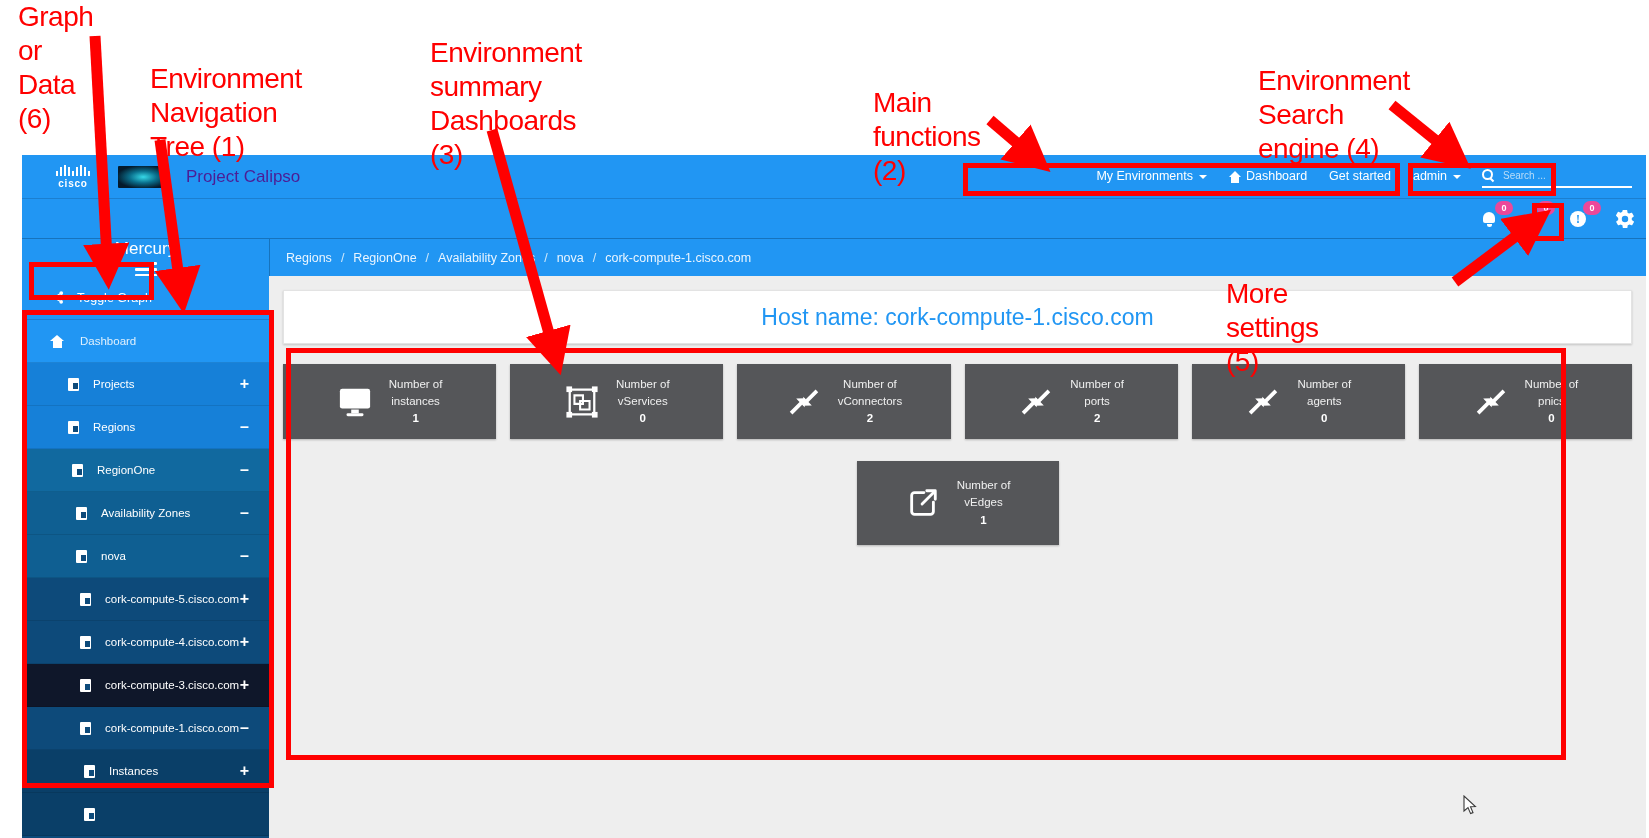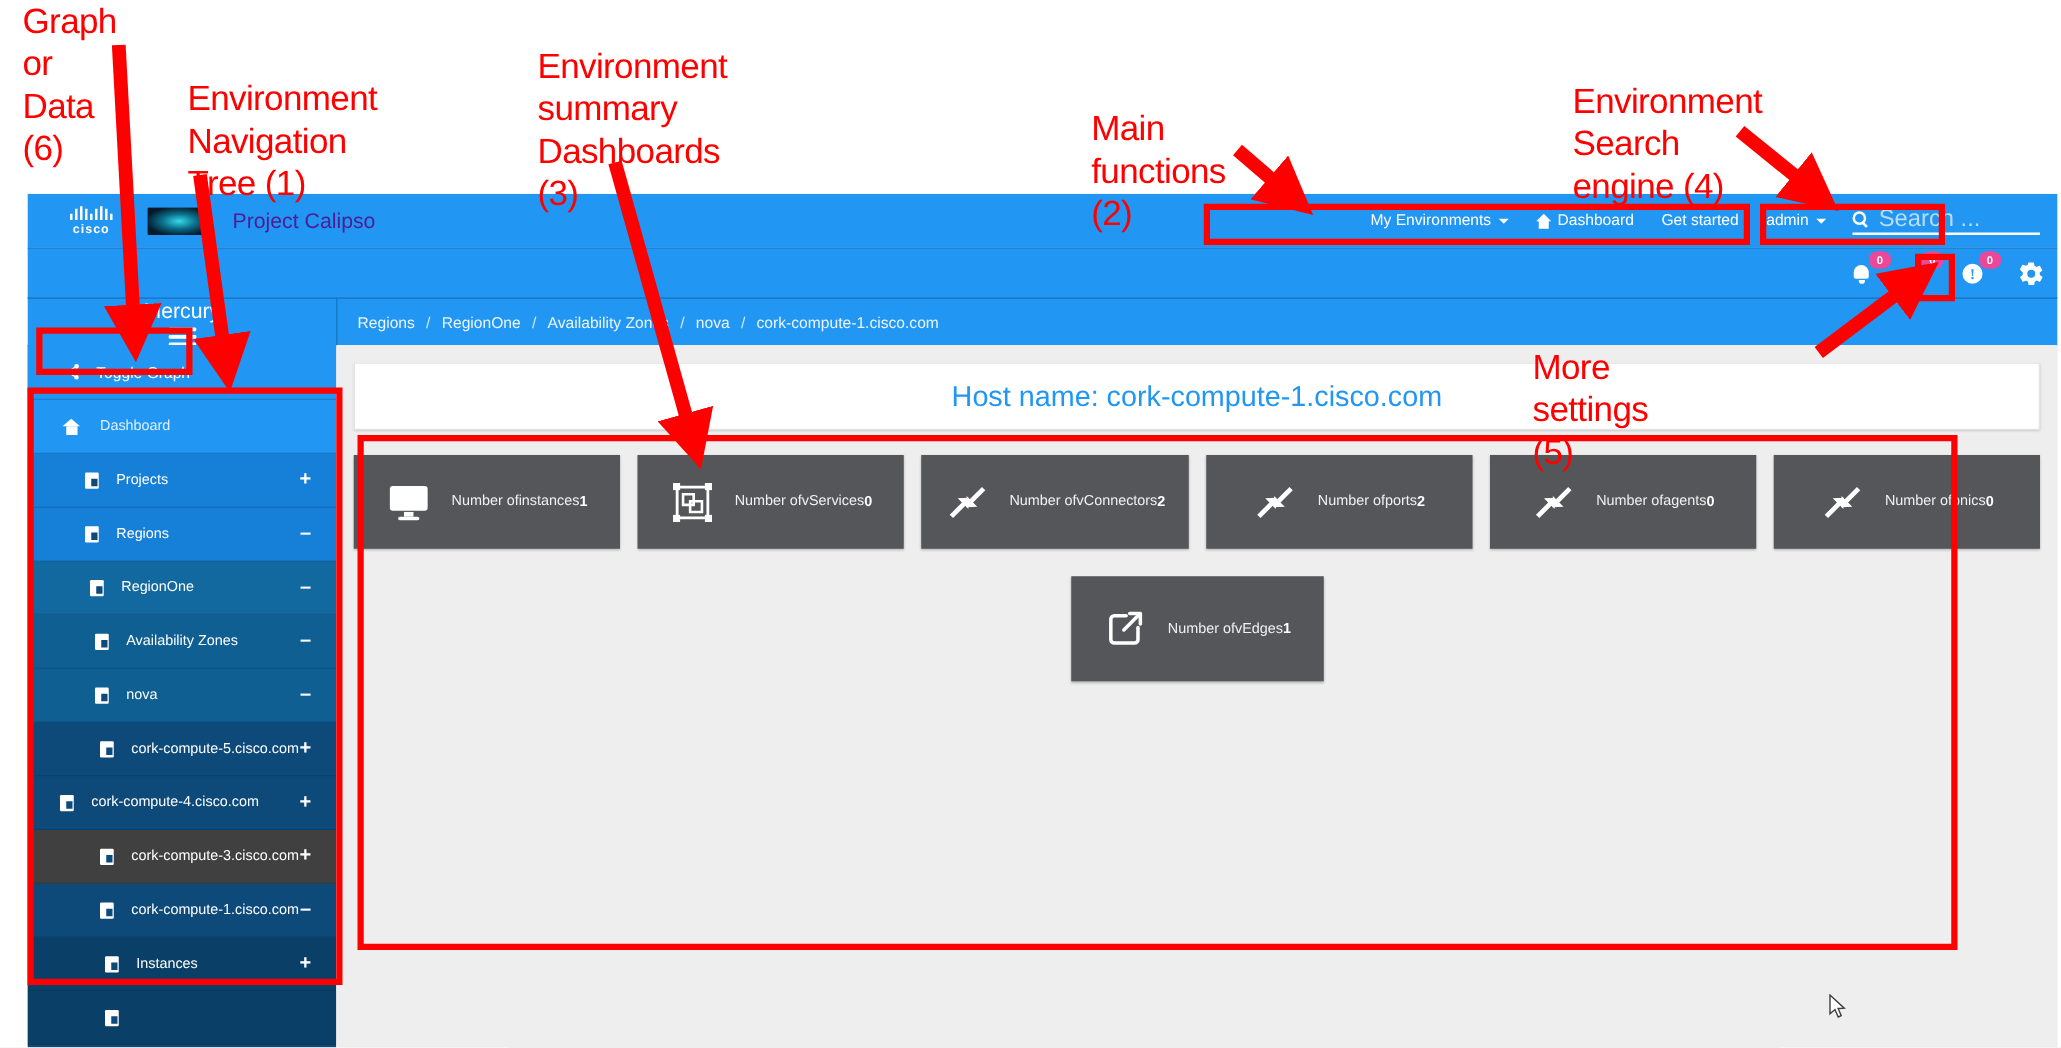--- a/index.html
+++ b/index.html
@@ -83,21 +83,21 @@
   }
   .search-glyph::before{
     content:"";position:absolute;left:0;top:0;width:7px;height:7px;
     border:2px solid #fff;border-radius:50%;
   }
   .search-glyph::after{
     content:"";position:absolute;left:8px;top:8px;width:5px;height:2px;
     background:#fff;transform:rotate(45deg);transform-origin:left center;
   }
   .searchbox input{
-    background:transparent;border:0;outline:0;color:#4c1d95;font-size:19px;
+    background:transparent;border:0;outline:0;color:#4c1d95;font-size:10px;
     width:120px;font-family:"Liberation Sans",sans-serif;
   }
   .searchbox input::placeholder{color:#b9ddf8;}
 
   
   .alertbar{
     position:absolute;left:0;top:43px;width:1624px;height:40px;
     background:#2196f3;border-top:1px solid #1b7fd0;
     display:flex;align-items:center;justify-content:flex-end;
   }
@@ -223,21 +223,21 @@
 
   .tilegrid{
     margin-top:20px;display:flex;gap:14px;
   }
   .tile{
     flex:1;height:75px;background:#555659;display:flex;align-items:center;
     justify-content:center;gap:16px;box-shadow:0 1px 2px rgba(0,0,0,.25);
     cursor:pointer;
   }
   .tile .ico{width:36px;height:36px;flex:none;display:flex;align-items:center;justify-content:center;}
-  .tile .meta{display:flex;flex-direction:row;align-items:center;line-height:1.45;}
+  .tile .meta{display:flex;flex-direction:column;align-items:center;line-height:1.45;}
   .tile .m1,.tile .m2{color:#f0f0f0;font-size:11.5px;}
   .tile .m3{color:#ffffff;font-size:11.5px;font-weight:bold;margin-top:1px;}
 
   .tilerow2{margin-top:22px;display:flex;justify-content:center;}
   .tilerow2 .tile{flex:none;width:202px;height:84px;}
 
   
   .ann{position:absolute;pointer-events:none;}
   .ann-txt{
     position:absolute;color:#ff0000;font-family:"Liberation Sans",sans-serif;
@@ -384,26 +384,26 @@
         <div class="nav-item" style="background: rgb(15, 95, 146); padding-left: 54px;">
           <span class="doc-glyph"></span>
           <span class="nlabel">nova</span>
           <span class="toggler">–</span>
         </div>
         <div class="nav-item" style="background: rgb(13, 74, 122); padding-left: 58px;">
           <span class="doc-glyph"></span>
           <span class="nlabel">cork-compute-5.cisco.com</span>
           <span class="toggler">+</span>
         </div>
-        <div class="nav-item" style="background: rgb(13, 74, 122); padding-left: 26px;">
+        <div class="nav-item" style="background: rgb(13, 74, 122); padding-left: 58px;">
           <span class="doc-glyph"></span>
           <span class="nlabel">cork-compute-4.cisco.com</span>
           <span class="toggler">+</span>
         </div>
-        <div class="nav-item" style="background: #404040; padding-left: 58px;">
+        <div class="nav-item" style="background: #0f172a; padding-left: 58px;">
           <span class="doc-glyph"></span>
           <span class="nlabel">cork-compute-3.cisco.com</span>
           <span class="toggler">+</span>
         </div>
         <div class="nav-item" style="background: rgb(13, 74, 122); padding-left: 58px;">
           <span class="doc-glyph"></span>
           <span class="nlabel">cork-compute-1.cisco.com</span>
           <span class="toggler">–</span>
         </div>
         <div class="nav-item" style="background: rgb(10, 63, 104); padding-left: 62px;">

